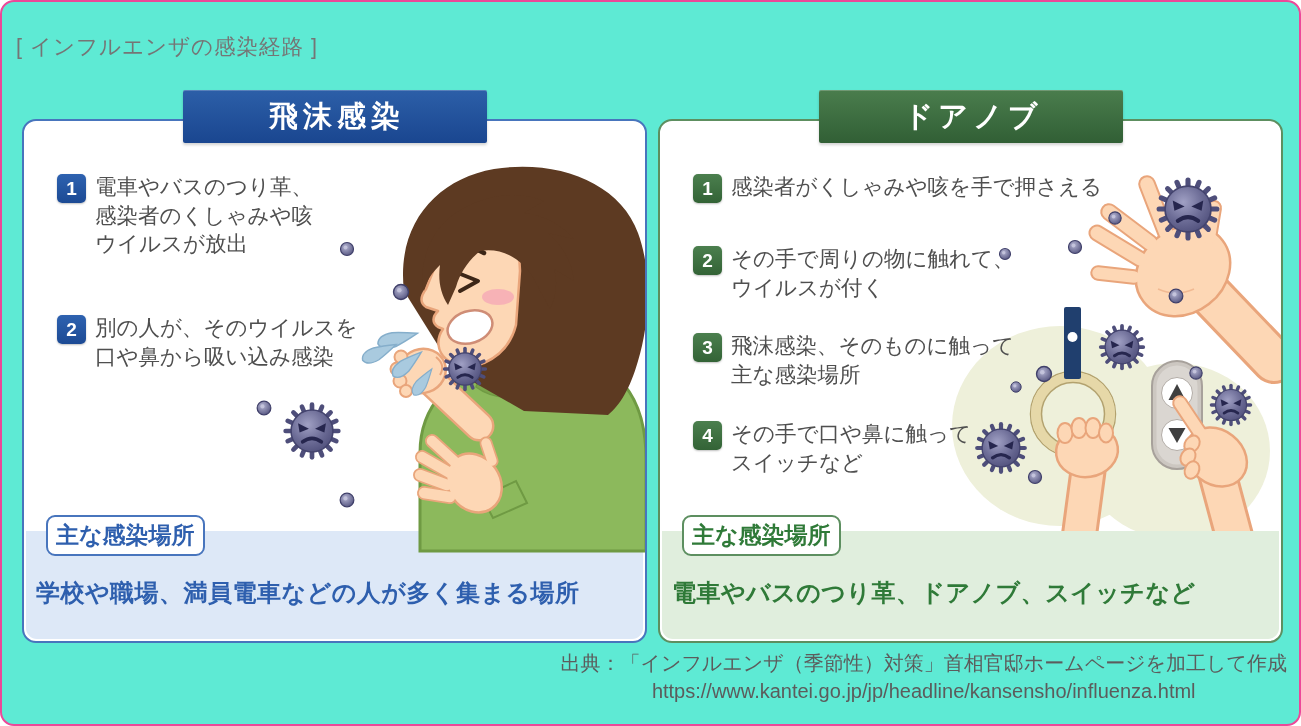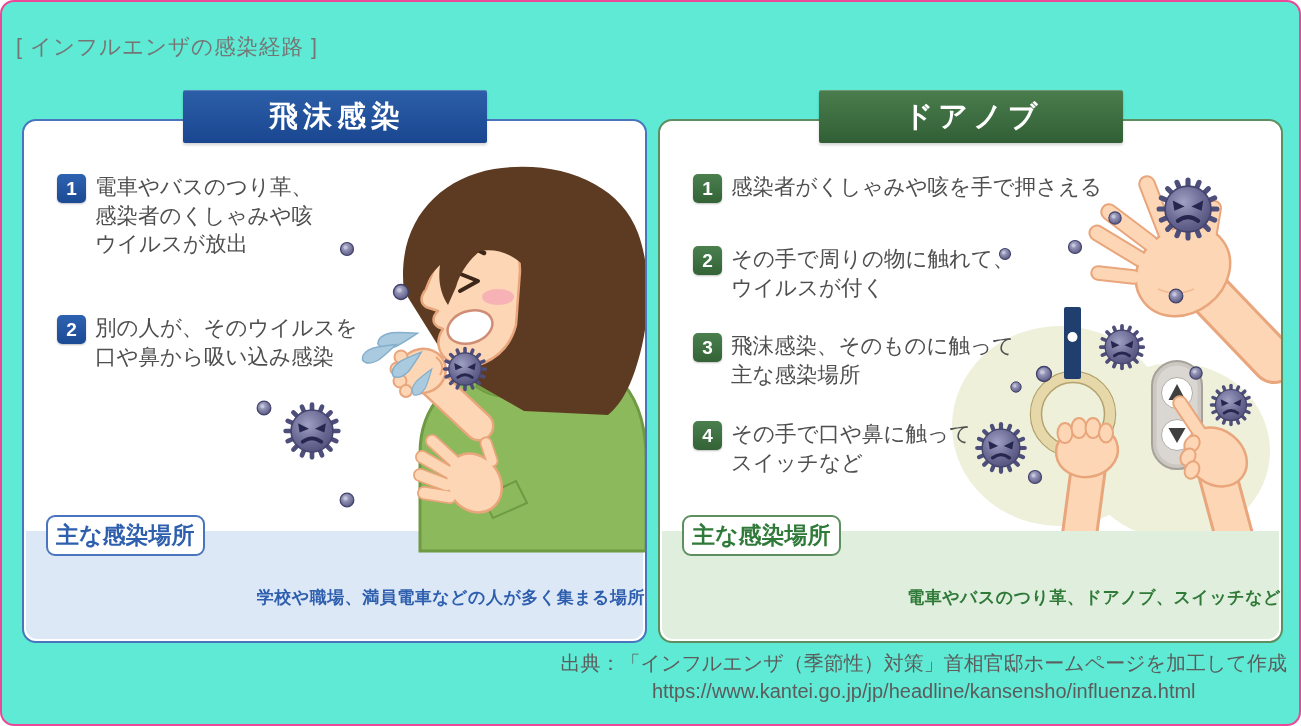--- a/index.html
+++ b/index.html
@@ -42,22 +42,22 @@
   .step-text{ font-size:21.5px; line-height:28.5px; color:#4f4f4f; }
   .step-text span{ display:block; white-space:nowrap; }
   
   .strip{
     position:absolute; left:2px; right:2px; bottom:2px; height:108px;
     border-radius:0 0 11px 11px; z-index:1;
   }
   .panel.blue  .strip{ background:#dde8f7; }
   .panel.green .strip{ background:#e0eedd; }
   .strip-text{
-    position:absolute; left:6px; right:0; bottom:32px; z-index:3;
-    text-align:right; font-size:17px; font-weight:600; letter-spacing:.5px;
+    position:absolute; left:12px; right:0; bottom:32px; z-index:3;
+    text-align:left; font-size:24px; font-weight:600; letter-spacing:.5px;
   }
   .panel.blue  .strip-text{ color:#2e5fae; }
   .panel.green .strip-text{ color:#2f7a38;margin-top:27px; }
   .place-badge{
     position:absolute; left:22px; top:394px; height:41px; z-index:4;
     padding:0 8px; background:#fff; border-radius:9px;
     display:flex; align-items:center; justify-content:center;
     font-size:23px; font-weight:600;
   }
   .panel.blue  .place-badge{ border:2px solid #4875bd; color:#2e5fae; }

